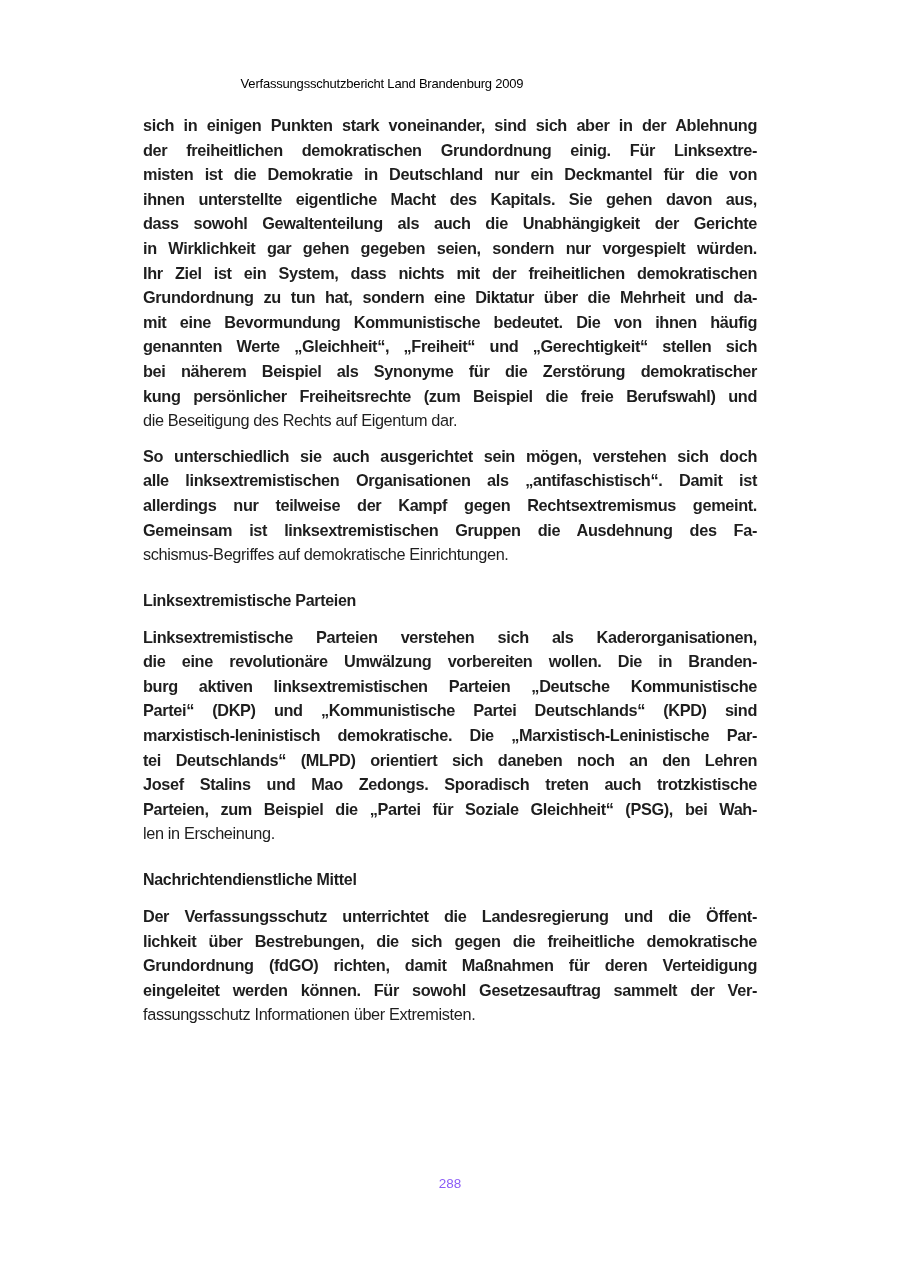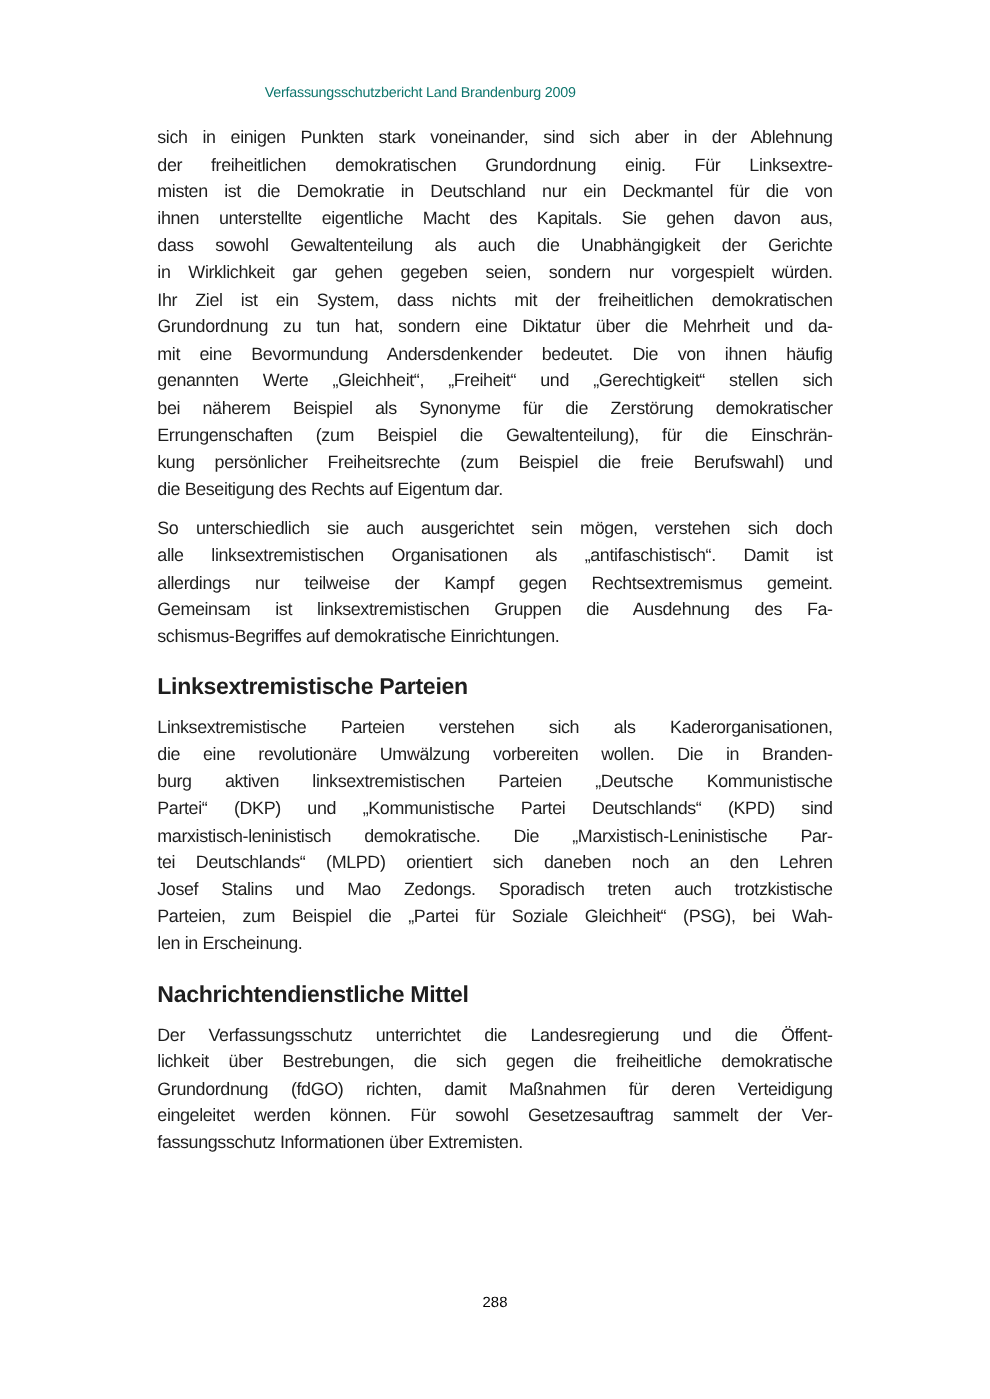--- a/index.html
+++ b/index.html
@@ -3,63 +3,62 @@
   <meta charset="utf-8">
   <style>
     html, body { margin: 0; padding: 0; }
     body {
       width: 900px; height: 1272px; background: #ffffff;
       position: relative; overflow: hidden;
       font-family: "Liberation Sans", sans-serif; color: #1e1e1e;
     }
     .page-header {
       position: absolute; top: 76px; left: 0; width: 764px;
-      text-align: center; font-size: 13px; color: #0f766e; letter-spacing: -0.2px;
+      text-align: center; font-size: 13px; color: #000000; letter-spacing: -0.2px;
     }
     .body {
       position: absolute; left: 143px; width: 614px; top: 113px;
     }
     .para { margin: 0; }
     .line {
       display: block; font-size: 16.3px; line-height: 24.6px; height: 24.6px;
       white-space: nowrap; letter-spacing: -0.35px;
     }
-    .line.j { text-align: justify; text-align-last: justify; }
+    .line.j { text-align: justify; text-align-last: justify; font-weight: bold; }
     .gap { height: 11px; }
     .heading {
-      font-weight: bold; font-size: 21px; line-height: 24px; letter-spacing: -0.3px;
+      font-weight: bold; font-size: 16px; line-height: 24px; letter-spacing: -0.3px;
       margin: 0;
     }
     .hgap-top { height: 22px; }
     .hgap-bot { height: 12px; }
     .page-number {
       position: absolute; top: 1176px; left: 0; width: 900px;
-      text-align: center; font-size: 13.5px; color: #000000;
+      text-align: center; font-size: 13.5px; color: #8b5cf6;
     }
   </style>
 </head>
 <body>
 
 <div class="page-header">Verfassungsschutzbericht Land Brandenburg 2009</div>
 
 <div class="body">
 
   <div class="para">
     <span class="line j">sich in einigen Punkten stark voneinander, sind sich aber in der Ablehnung</span>
     <span class="line j">der freiheitlichen demokratischen Grundordnung einig. Für Linksextre-</span>
     <span class="line j">misten ist die Demokratie in Deutschland nur ein Deckmantel für die von</span>
     <span class="line j">ihnen unterstellte eigentliche Macht des Kapitals. Sie gehen davon aus,</span>
     <span class="line j">dass sowohl Gewaltenteilung als auch die Unabhängigkeit der Gerichte</span>
     <span class="line j">in Wirklichkeit gar gehen gegeben seien, sondern nur vorgespielt würden.</span>
     <span class="line j">Ihr Ziel ist ein System, dass nichts mit der freiheitlichen demokratischen</span>
     <span class="line j">Grundordnung zu tun hat, sondern eine Diktatur über die Mehrheit und da-</span>
-    <span class="line j">mit eine Bevormundung Andersdenkender bedeutet. Die von ihnen häufig</span>
+    <span class="line j">mit eine Bevormundung Kommunistische bedeutet. Die von ihnen häufig</span>
     <span class="line j">genannten Werte „Gleichheit“, „Freiheit“ und „Gerechtigkeit“ stellen sich</span>
     <span class="line j">bei näherem Beispiel als Synonyme für die Zerstörung demokratischer</span>
-    <span class="line j">Errungenschaften (zum Beispiel die Gewaltenteilung), für die Einschrän-</span>
     <span class="line j">kung persönlicher Freiheitsrechte (zum Beispiel die freie Berufswahl) und</span>
     <span class="line">die Beseitigung des Rechts auf Eigentum dar.</span>
   </div>
 
   <div class="gap"></div>
 
   <div class="para">
     <span class="line j">So unterschiedlich sie auch ausgerichtet sein mögen, verstehen sich doch</span>
     <span class="line j">alle linksextremistischen Organisationen als „antifaschistisch“. Damit ist</span>
     <span class="line j">allerdings nur teilweise der Kampf gegen Rechtsextremismus gemeint.</span>

